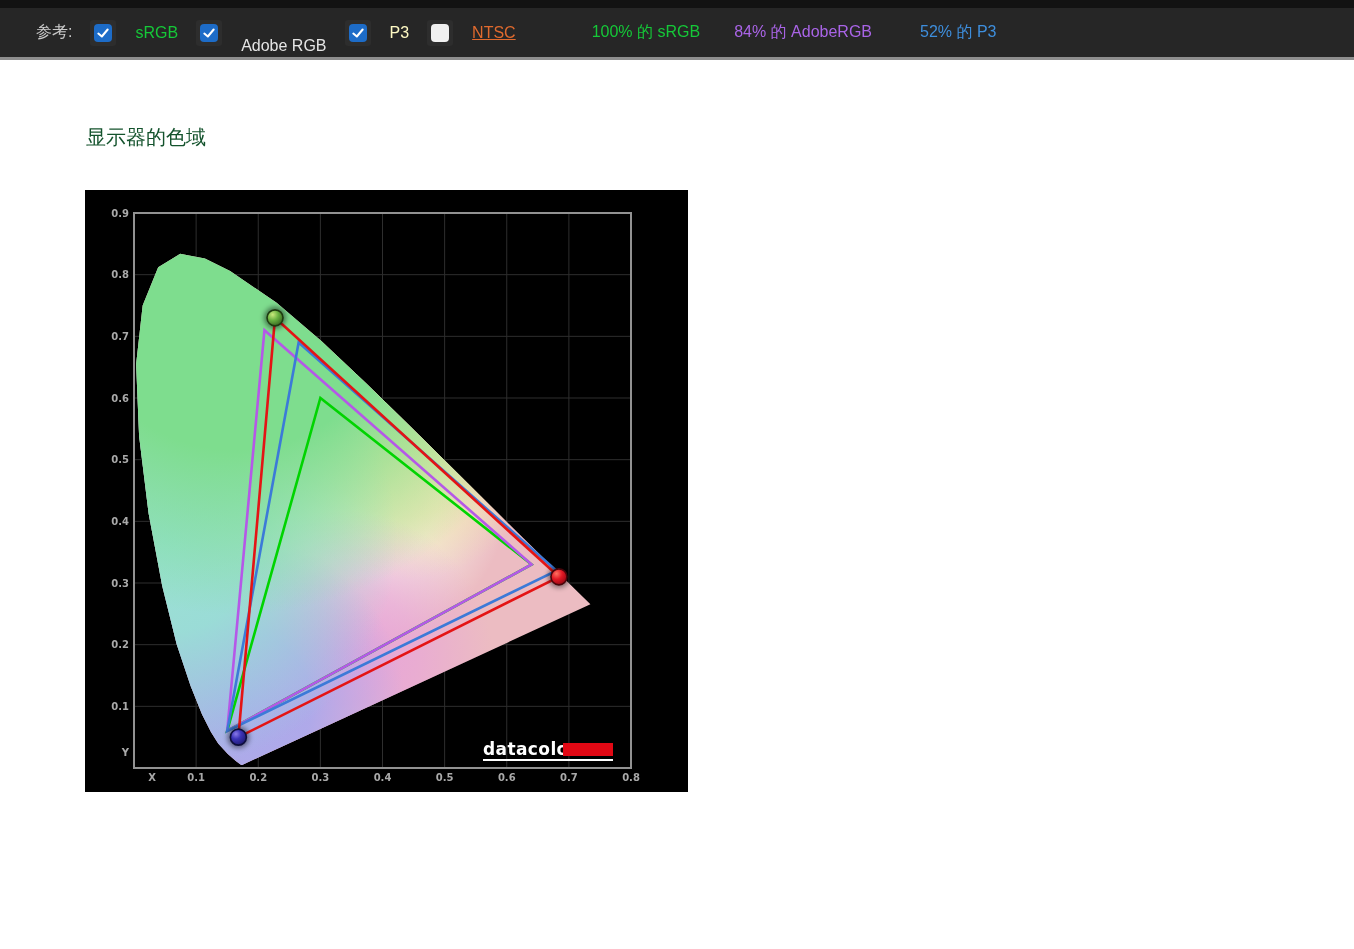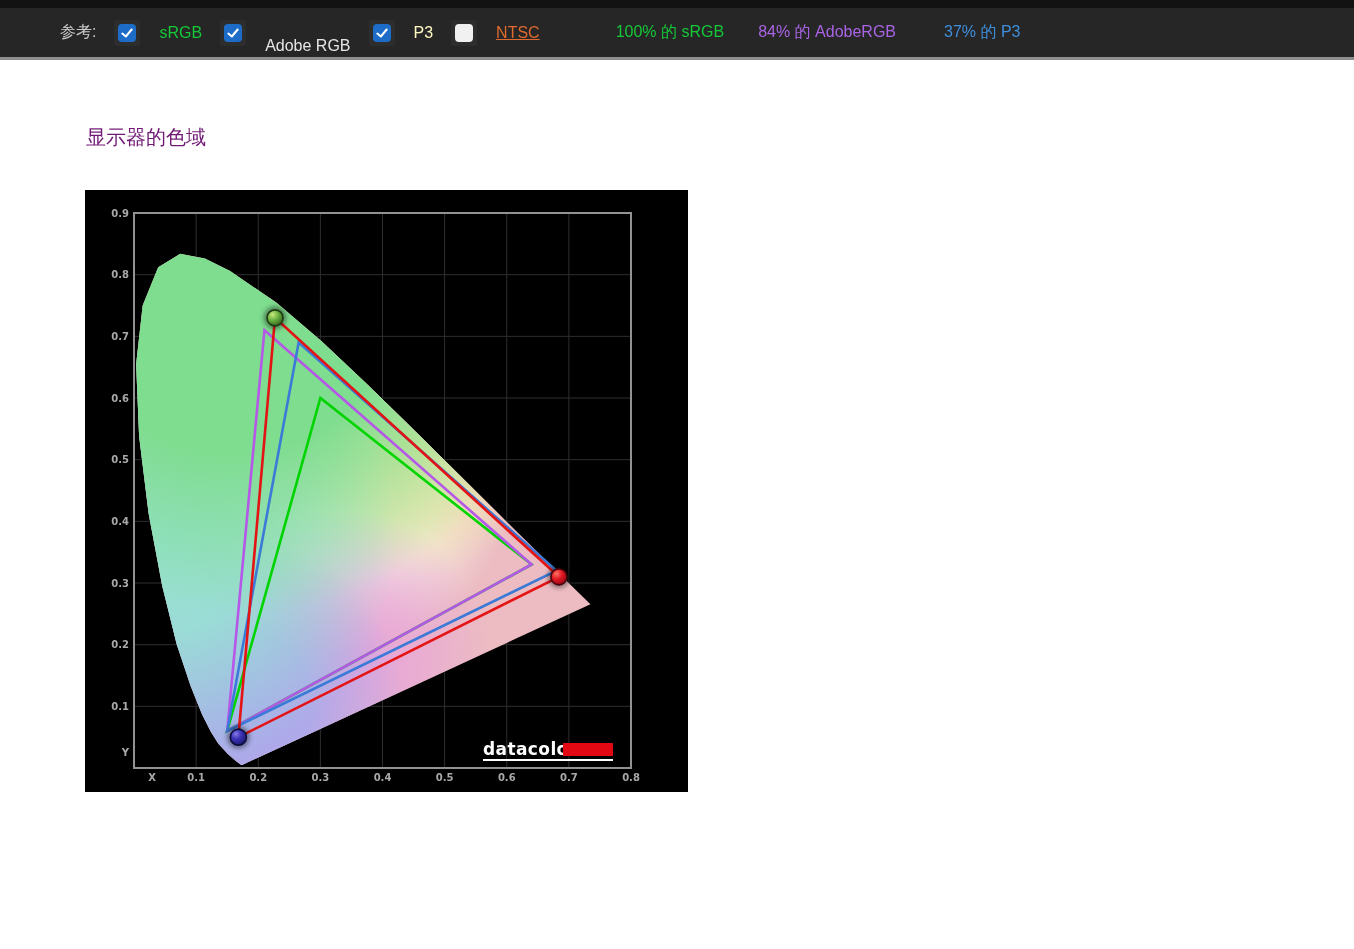--- a/index.html
+++ b/index.html
@@ -2,36 +2,36 @@
 <html><head>
 <meta charset="utf-8">
 <style>
   html,body{margin:0;padding:0;background:#fff;font-family:"Liberation Sans",sans-serif;}
   .page{position:relative;width:1354px;height:949px;background:#ffffff;overflow:hidden;}
 
   
   .top-strip{position:absolute;top:0;left:0;width:100%;height:8px;background:#121212;}
   .topbar{position:absolute;top:8px;left:0;width:100%;height:52px;background:#262626;
           border-bottom:3px solid #8e8e8e;display:flex;align-items:center;
-          padding-left:60px;box-sizing:border-box;}
+          padding-left:36px;box-sizing:border-box;}
   .ref-label{color:#c9c9c9;font-size:16px;margin-right:18px;white-space:nowrap;}
   .cb-group{display:flex;align-items:center;margin-right:18px;cursor:pointer;gap:10px;}
   .cb-wrap{background:#2d2d2d;border-radius:3px;padding:4px;display:flex;margin-right:9px;}
   .checkbox{width:18px;height:18px;border-radius:4px;background:#f1f1f1;
             display:flex;align-items:center;justify-content:center;}
   .checkbox svg{display:none;}
   .checkbox.checked svg{display:block;}
   .cb-label{font-size:16px;white-space:nowrap;}
   .results{display:flex;align-items:center;margin-left:58px;}
   .result{font-size:16px;white-space:nowrap;text-align:center;}
   .result:nth-child(2){margin-left:34px;}
   .result:nth-child(3){margin-left:48px;}
 
   
-  .title{position:absolute;left:86px;top:124px;margin:0;font-size:20px;font-weight:500;color:#701a75;}
+  .title{position:absolute;left:86px;top:124px;margin:0;font-size:20px;font-weight:500;color:#14532d;}
   .chart-wrap{position:absolute;left:85px;top:190px;width:603px;height:602px;background:#000;}
   .caption{position:absolute;left:86px;top:831px;margin:0;font-size:19px;color:#333;}
 
   svg text{font-family:"DejaVu Sans","Liberation Sans",sans-serif;}
   .tick{fill:#a9a9a9;font-size:10px;font-weight:bold;}
   .logo-text{fill:#ffffff;font-size:17px;font-weight:bold;letter-spacing:.4px;}
 </style>
 </head>
 <body>
 
@@ -80,21 +80,21 @@
         <span class="checkbox">
           
         </span>
       </span>
       <span class="cb-label" style="color: rgb(224, 106, 46); text-decoration: underline;">NTSC</span>
     </div>
 
     <div class="results">
       <span class="result" style="color: rgb(21, 200, 56);">100% 的 sRGB</span>
       <span class="result" style="color: rgb(169, 100, 230);">84% 的 AdobeRGB</span>
-      <span class="result" style="color: rgb(62, 142, 220);">37% 的 P3</span>
+      <span class="result" style="color: rgb(62, 142, 220);">52% 的 P3</span>
     </div>
   </header>
 
   <h2 class="title">显示器的色域</h2>
 
   <div class="chart-wrap">
     <svg id="gamut-svg" width="603" height="602" viewBox="0 0 603 602">
       <defs>
         <clipPath id="locusClip">
             <polygon id="locus-poly" points="157.159625,574.9166666666666 156.22775000000001,575.04 151.1335,571.2783333333333 142.80874999999997,564.0016666666667 133.179375,553.395 126.09712499999999,542.3566666666667 117.08899999999998,524.4733333333334 105.720125,496.1683333333333 91.679875,454.235 77.20475,396.08333333333337 63.599374999999995,323.50166666666667 54.09425,245.98666666666668 51.11225,174.20666666666665 57.635374999999996,115.37666666666672 73.166625,77.26666666666665 95.158875,63.82333333333338 119.94675,68.50999999999999 145.107375,81.02833333333336 191.63899999999998,112.84833333333336 236.36899999999997,151.08166666666665 280.788375,192.89166666666665 324.897125,235.935 367.39062499999994,277.93 406.34299999999996,316.41 438.52374999999995,348.2916666666667 462.62825,372.0333333333333 478.594375,387.88166666666666 495.67875,404.77833333333336 505.432375,414.33666666666664"></polygon>

